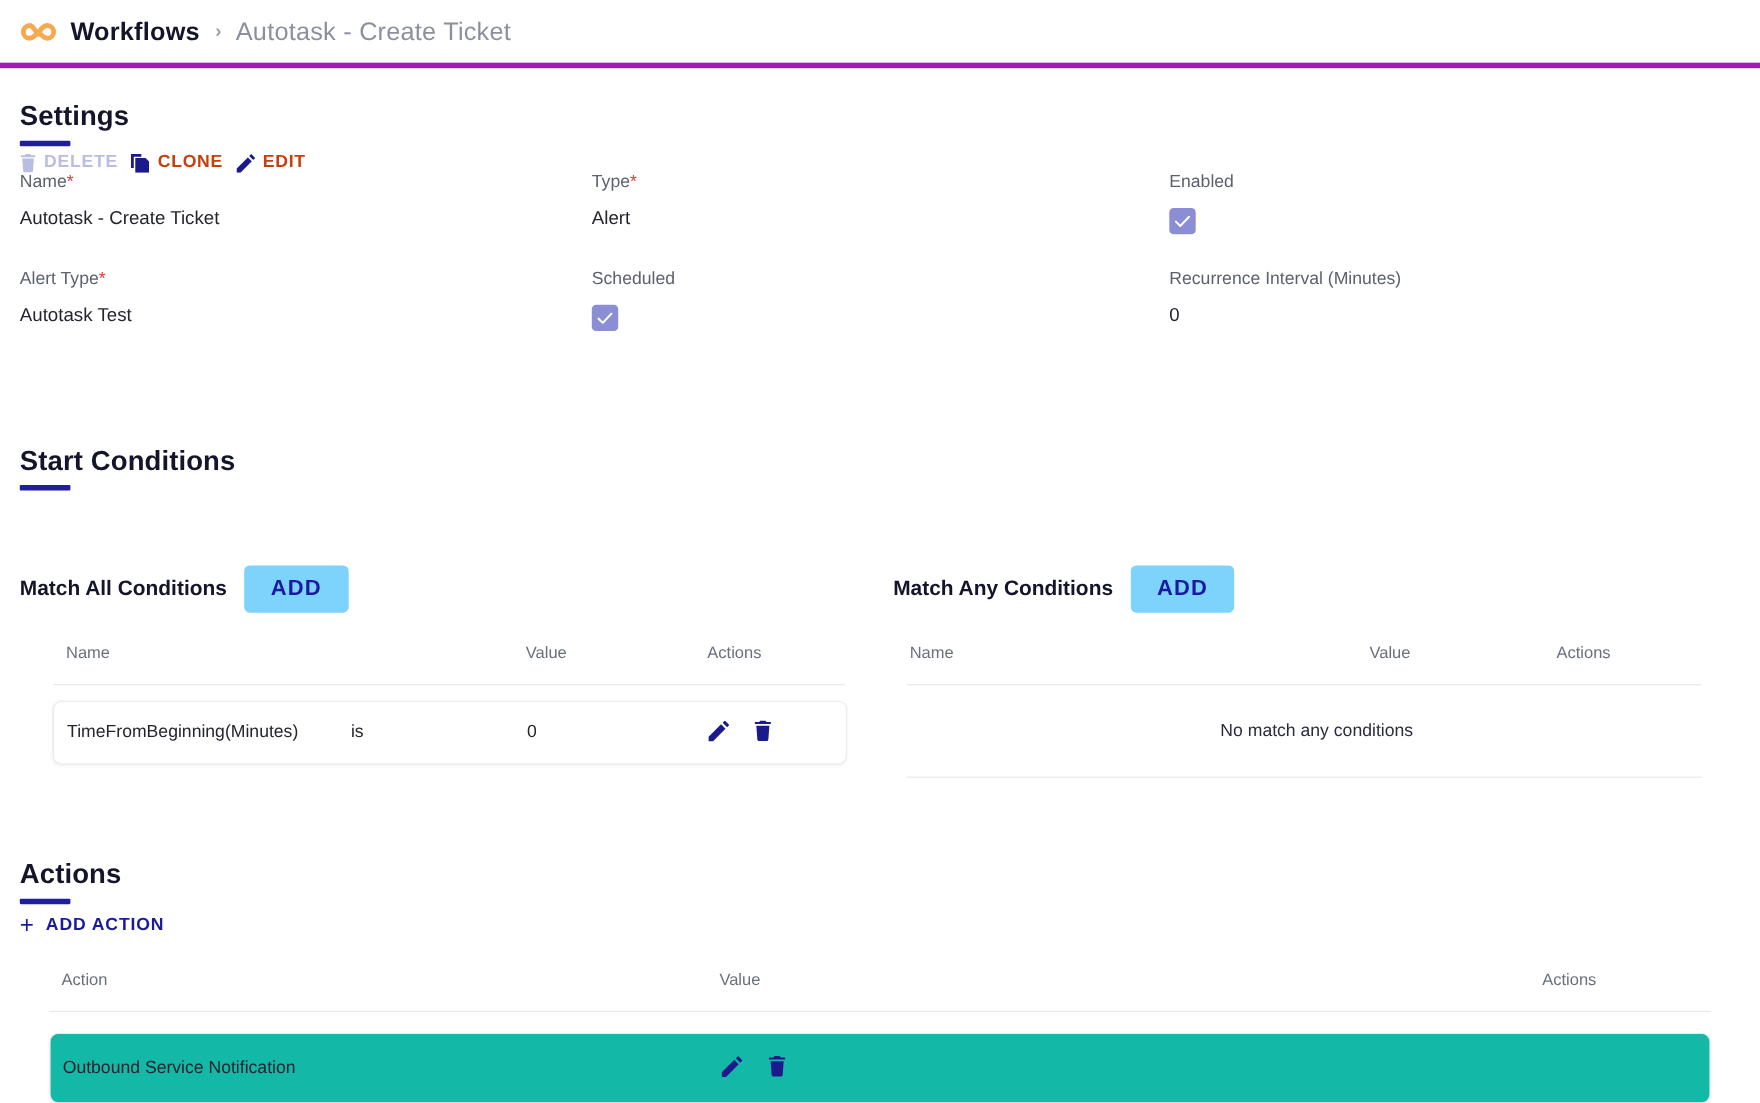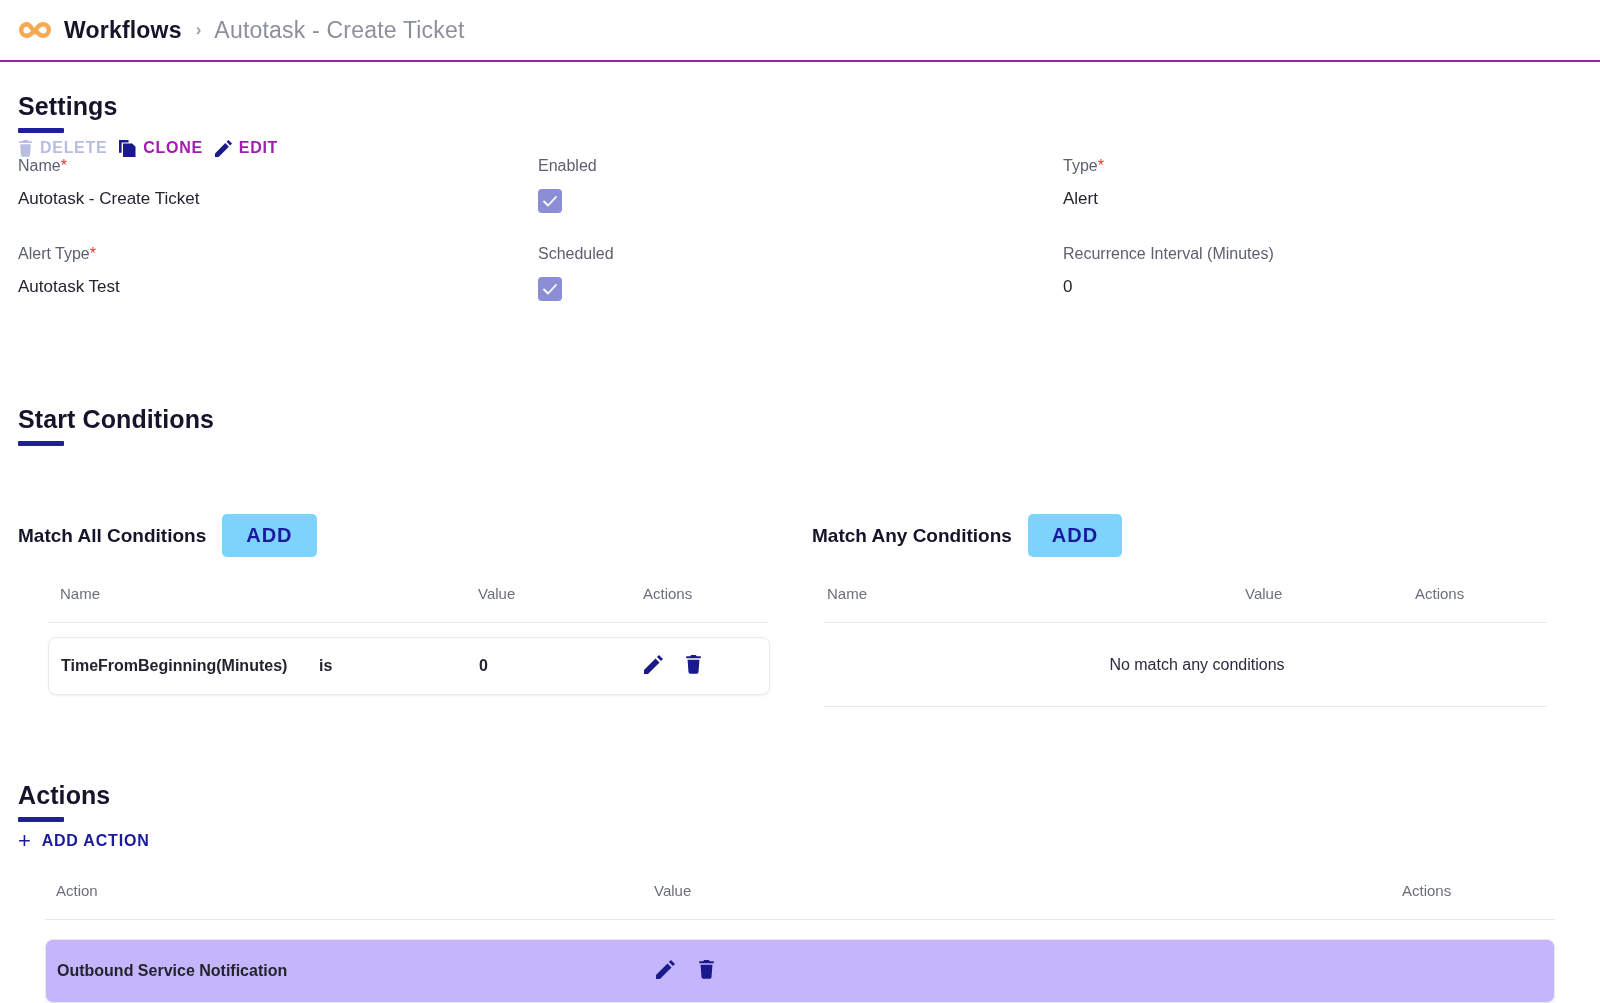--- a/index.html
+++ b/index.html
@@ -11,21 +11,21 @@
     color: #1b1b2f;
     overflow: hidden;
   }
 
   
   .topbar {
     height: 62px;
     display: flex;
     align-items: center;
     padding: 0 15px 0 18px;
-    border-bottom: 2px solid #a21caf;
+    border-bottom: 5px solid #a21caf;
   }
   .logo-icon {
     width: 34px;
     height: 22px;
     margin-right: 12px;
     display: flex;
     align-items: center;
   }
   .crumb-root {
     font-size: 23px;
@@ -81,21 +81,21 @@
     padding-top: 6px;
     padding-right: 16px;
   }
   .hact {
     display: flex;
     align-items: center;
     gap: 7px;
     font-size: 16px;
     font-weight: 700;
     letter-spacing: .7px;
-    color: #a21caf;
+    color: #c2410c;
     cursor: pointer;
     background: none;
     border: none;
     font-family: inherit;
   }
   .hact.disabled { color: #b9bde2; cursor: default; }
   .hact svg { display: block; }
 
   
   .settings { padding: 0 18px; margin-top: 30px; }
@@ -177,21 +177,21 @@
     border: 1px solid #eaeaef;
     border-radius: 8px;
     background: #fff;
     box-shadow: 0 1px 3px rgba(22,22,60,.06);
     display: grid;
     grid-template-columns: 258px 160px 165px 1fr;
     align-items: center;
     height: 58px;
     padding-left: 12px;
   }
-  .cell { font-size: 16px; color: #23242e; font-weight: bold; }
+  .cell { font-size: 16px; color: #23242e; }
   .cell.op { color: #23242e; }
   .row-icons {
     display: flex;
     align-items: center;
     gap: 22px;
   }
   .icon-btn {
     background: none; border: none; padding: 0; cursor: pointer;
     display: flex; align-items: center;
   }
@@ -227,21 +227,21 @@
     grid-template-columns: 598px 748px 1fr;
     font-size: 15px;
     color: #6a6f7c;
     padding: 30px 0 20px 38px;
   }
   .act-divider { height: 1px; background: #e7e7ec; margin: 0 27px; }
   .act-row {
     margin: 19px 27px 0 27px;
     border: 1px solid #eaeaef;
     border-radius: 8px;
-    background: #c4b5fd;
+    background: #14b8a6;
     box-shadow: 0 1px 3px rgba(22,22,60,.06);
     display: grid;
     grid-template-columns: 598px 748px 1fr;
     align-items: center;
     height: 64px;
     padding-left: 11px;
   }
   .act-row .cell { font-size: 16px; }
   .act-icons { display: flex; align-items: center; gap: 23px; padding-left: 1px; }
 </style>
@@ -296,30 +296,30 @@
     </div>
   </div>
 
   <div class="field-grid">
 
     <div class="fld">
       <div class="fld-label"><span>Name</span><span class="req">*</span></div>
       <div class="fld-value">Autotask - Create Ticket</div>
     </div>
     <div class="fld">
+      <div class="fld-label"><span>Type</span><span class="req">*</span></div>
+      <div class="fld-value">Alert</div>
+    </div>
+    <div class="fld">
       <div class="fld-label">Enabled</div>
       <div class="chk">
         <svg width="14" height="11" viewBox="0 0 14 11">
             <path d="M1 5.5 5 9.5 13 1" fill="none" stroke="#fff" stroke-width="1.8" stroke-linecap="round" stroke-linejoin="round"></path>
           </svg>
       </div>
-    </div>
-    <div class="fld">
-      <div class="fld-label"><span>Type</span><span class="req">*</span></div>
-      <div class="fld-value">Alert</div>
     </div>
 
     <div class="fld">
       <div class="fld-label"><span>Alert Type</span><span class="req">*</span></div>
       <div class="fld-value">Autotask Test</div>
     </div>
     <div class="fld">
       <div class="fld-label">Scheduled</div>
       <div class="chk">
         <svg width="14" height="11" viewBox="0 0 14 11">

